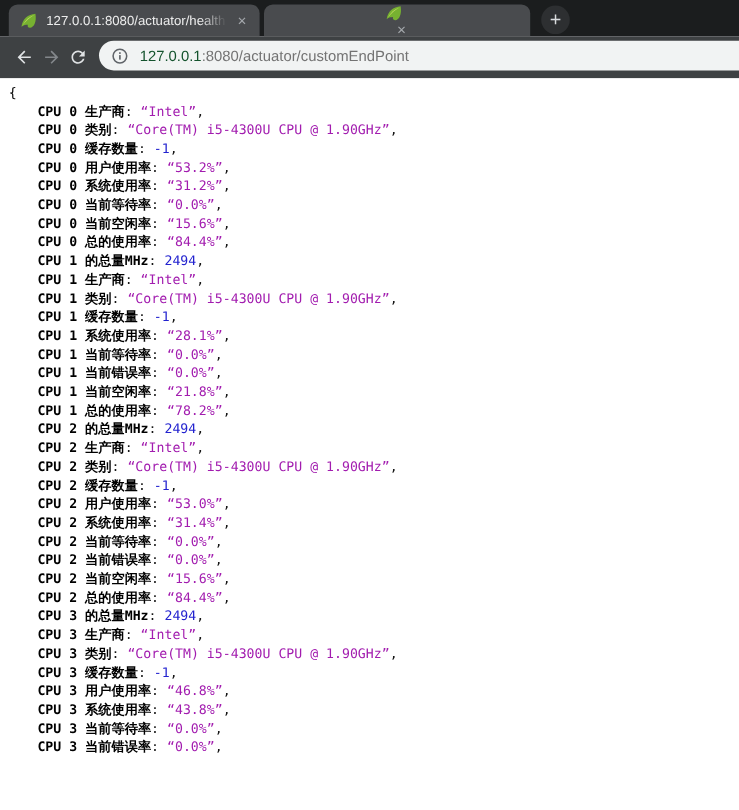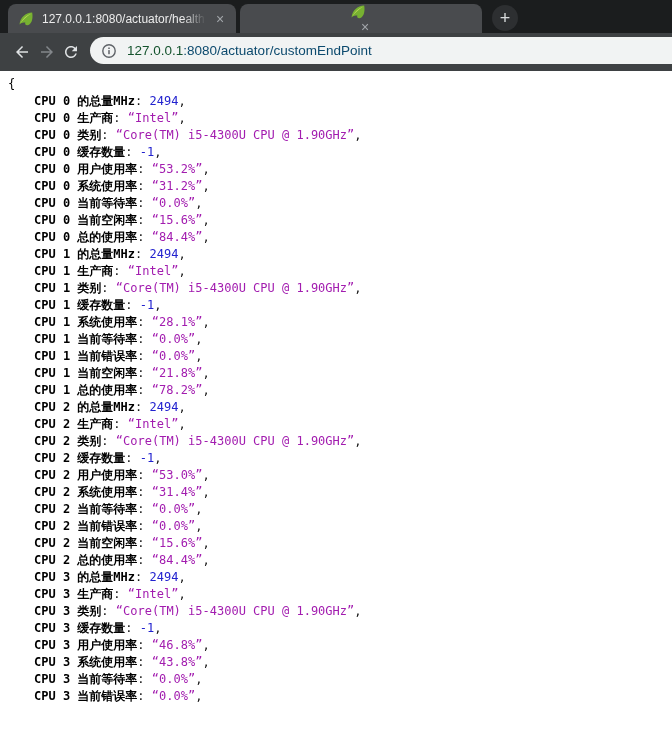--- a/index.html
+++ b/index.html
@@ -29,21 +29,21 @@
   .navbtn { position:absolute; top:10px; width:18px; height:18px; }
   .btn-back    { left:13px; }
   .btn-forward { left:38px; }
   .btn-refresh { left:62px; }
   .omnibox { position:absolute; left:90px; top:4px; height:27px; width:582px;
              background:#f1f3f3; border-radius:13.5px 0 0 13.5px;
              display:flex; align-items:center; padding-left:11px; }
   .omnibox .info { width:16px; height:16px; margin-right:10px; flex:0 0 auto; }
   .url { font-size:13.5px; white-space:nowrap; }
   .url .host { color:#14532d; }
-  .url .rest { color:#0c4a6e; }
+  .url .rest { color:#737373; }
 
   
   .content { padding:5px 0 0 8px; background:#fff; color:#000;
              font-family:"DejaVu Sans Mono","Liberation Mono",monospace;
              font-size:12px; line-height:17px; }
   .brace { font-weight:normal; }
   .json-line { padding-left:26px; white-space:nowrap; }
   .json-line .k { font-weight:bold; color:#000; }
   .json-line .p { color:#151515; }
   .json-line .vn { color:#2222cf; }
@@ -93,21 +93,20 @@
       <rect x="7.25" y="7.1" width="1.5" height="4.1" fill="#5f6368"></rect>
       <rect x="7.25" y="4.5" width="1.5" height="1.5" fill="#5f6368"></rect>
     </svg>
     <span class="url"><span class="host">127.0.0.1</span><span class="rest">:8080/actuator/customEndPoint</span></span>
   </div>
 </div>
 
 <div class="content">
   <div class="brace">{</div>
   <div>
-      <div class="json-line"><span class="k">CPU 0 的总量MHz</span><span class="p">: </span><span class="vn">2494</span><span class="p">,</span></div>
       <div class="json-line"><span class="k">CPU 0 生产商</span><span class="p">: </span><span class="vs">“Intel”</span><span class="p">,</span></div>
       <div class="json-line"><span class="k">CPU 0 类别</span><span class="p">: </span><span class="vs">“Core(TM) i5-4300U CPU @ 1.90GHz”</span><span class="p">,</span></div>
       <div class="json-line"><span class="k">CPU 0 缓存数量</span><span class="p">: </span><span class="vn">-1</span><span class="p">,</span></div>
       <div class="json-line"><span class="k">CPU 0 用户使用率</span><span class="p">: </span><span class="vs">“53.2%”</span><span class="p">,</span></div>
       <div class="json-line"><span class="k">CPU 0 系统使用率</span><span class="p">: </span><span class="vs">“31.2%”</span><span class="p">,</span></div>
       <div class="json-line"><span class="k">CPU 0 当前等待率</span><span class="p">: </span><span class="vs">“0.0%”</span><span class="p">,</span></div>
       <div class="json-line"><span class="k">CPU 0 当前空闲率</span><span class="p">: </span><span class="vs">“15.6%”</span><span class="p">,</span></div>
       <div class="json-line"><span class="k">CPU 0 总的使用率</span><span class="p">: </span><span class="vs">“84.4%”</span><span class="p">,</span></div>
       <div class="json-line"><span class="k">CPU 1 的总量MHz</span><span class="p">: </span><span class="vn">2494</span><span class="p">,</span></div>
       <div class="json-line"><span class="k">CPU 1 生产商</span><span class="p">: </span><span class="vs">“Intel”</span><span class="p">,</span></div>

